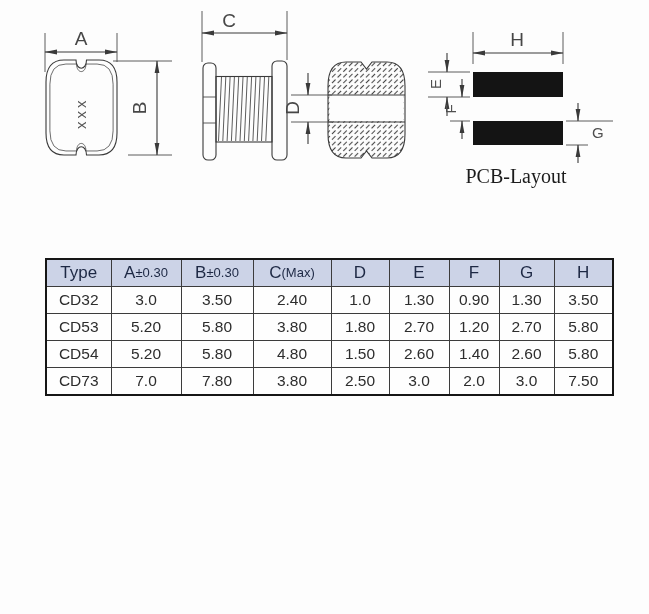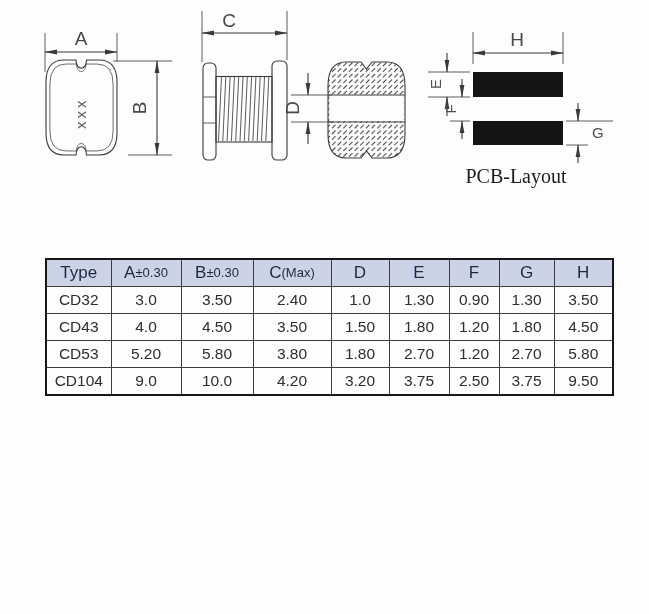--- a/index.html
+++ b/index.html
@@ -141,47 +141,47 @@
           <td>3.0</td>
           <td>3.50</td>
           <td>2.40</td>
           <td>1.0</td>
           <td>1.30</td>
           <td>0.90</td>
           <td>1.30</td>
           <td>3.50</td>
         </tr>
         <tr>
-          <td>CD43</td>
-          <td>4.0</td>
-          <td>4.50</td>
-          <td>3.50</td>
-          <td>1.50</td>
-          <td>1.80</td>
-          <td>1.20</td>
-          <td>1.80</td>
-          <td>4.50</td>
-        </tr>
-        <tr>
           <td>CD53</td>
           <td>5.20</td>
           <td>5.80</td>
           <td>3.80</td>
           <td>1.80</td>
           <td>2.70</td>
           <td>1.20</td>
           <td>2.70</td>
           <td>5.80</td>
         </tr>
         <tr>
-          <td>CD104</td>
-          <td>9.0</td>
-          <td>10.0</td>
-          <td>4.20</td>
-          <td>3.20</td>
-          <td>3.75</td>
+          <td>CD54</td>
+          <td>5.20</td>
+          <td>5.80</td>
+          <td>4.80</td>
+          <td>1.50</td>
+          <td>2.60</td>
+          <td>1.40</td>
+          <td>2.60</td>
+          <td>5.80</td>
+        </tr>
+        <tr>
+          <td>CD73</td>
+          <td>7.0</td>
+          <td>7.80</td>
+          <td>3.80</td>
           <td>2.50</td>
-          <td>3.75</td>
-          <td>9.50</td>
+          <td>3.0</td>
+          <td>2.0</td>
+          <td>3.0</td>
+          <td>7.50</td>
         </tr>
       </tbody>
   </table>
 </div>
 
 </body></html>

